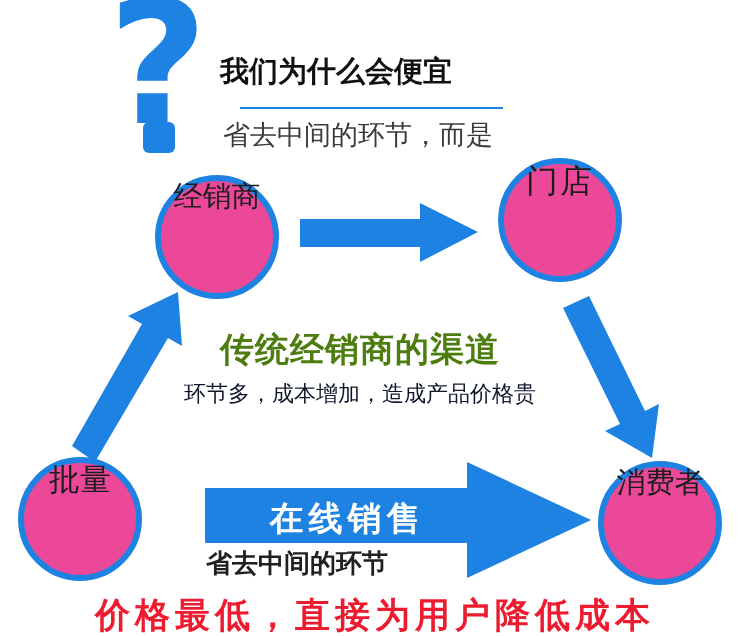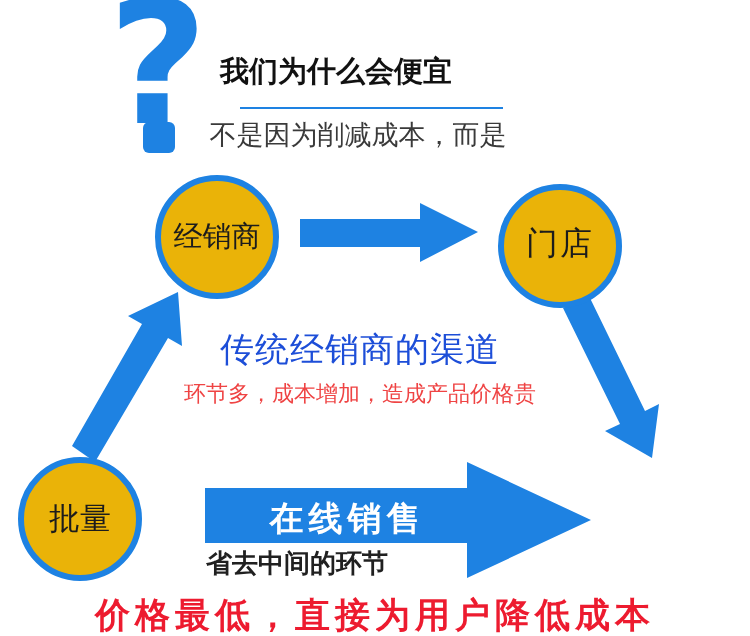--- a/index.html
+++ b/index.html
@@ -79,55 +79,55 @@
     height: 636px;
   }
 
   
   .node {
     position: absolute;
     width: 124px;
     height: 124px;
     border: 6px solid var(--blue);
     border-radius: 50%;
-    background: #eab308;
+    background: #ec4899;
     display: flex;
     flex-direction: column;
     align-items: center;
-    justify-content: center;
+    justify-content: flex-start;
     text-align: center;
     color: #1c1c1c;
     line-height: 1.1;
   }
   .node-distributor { left: 155px; top: 175px; font-size: 29px; }
-  .node-store       { left: 498px; top: 184px; font-size: 32px; letter-spacing: 2px; font-family: Liberation Mono, monospace; }
+  .node-store       { left: 498px; top: 158px; font-size: 32px; letter-spacing: 2px; }
   .node-production  { left: 18px;  top: 457px; font-size: 31px; }
   .node-consumer    { left: 598px; top: 461px; font-size: 29px; }
 
   
   .channel-title {
     position: absolute;
     left: 150px;
     top: 327px;
     width: 420px;
     text-align: center;
     font-size: 34px;
-    font-weight: normal;
+    font-weight: bold;
     letter-spacing: 1px;
-    color: #1d4ed8;
+    color: #4d7c0f;
     white-space: nowrap;
   }
   .channel-desc {
     position: absolute;
     left: 140px;
     top: 379px;
     width: 440px;
     text-align: center;
     font-size: 22px;
-    color: #ef4444;
+    color: #0f172a;
     white-space: nowrap;
   }
 
   
   .online-label {
     position: absolute;
     left: 206px;
     top: 496px;
     width: 261px;
     text-align: center;
@@ -168,21 +168,21 @@
 </head>
 <body>
 
 <div class="canvas">
 
   <div class="qmark">?</div>
   <div class="qmark-dot"></div>
 
   <h1 class="title">我们为什么会便宜</h1>
   <div class="title-underline"></div>
-  <div class="subtitle">不是因为削减成本，而是</div>
+  <div class="subtitle">省去中间的环节，而是</div>
 
   <svg class="arrows" viewBox="0 0 750 636" xmlns="http://www.w3.org/2000/svg" aria-hidden="true">
 
     <polygon points="300,219 420,219 420,203 478,232 420,262 420,247 300,247" fill="#1e82e2"></polygon>
 
     <polygon points="95,462 72,446 142,324 128,316 178,292 182,346 168,338" fill="#1e82e2"></polygon>
 
     <polygon points="589,296 645,411 659,404 652,458 605,431 620,424 563,308" fill="#1e82e2"></polygon>
 
     <polygon points="205,488 467,488 467,462 591,520 467,578 467,543 205,543" fill="#1e82e2"></polygon>
@@ -193,20 +193,23 @@
   </div>
 
   <div class="node node-store">
     <span>门店</span>
   </div>
 
   <div class="node node-production">
     <span>批量</span>
   </div>
 
+  <div class="node node-consumer">
+    <span>消费者</span>
+  </div>
 
   <div class="channel-title">传统经销商的渠道</div>
   <div class="channel-desc">环节多，成本增加，造成产品价格贵</div>
 
   <div class="online-label">在线销售</div>
   <div class="online-desc">省去中间的环节</div>
 
   <div class="slogan">价格最低，直接为用户降低成本</div>
 
 </div>

